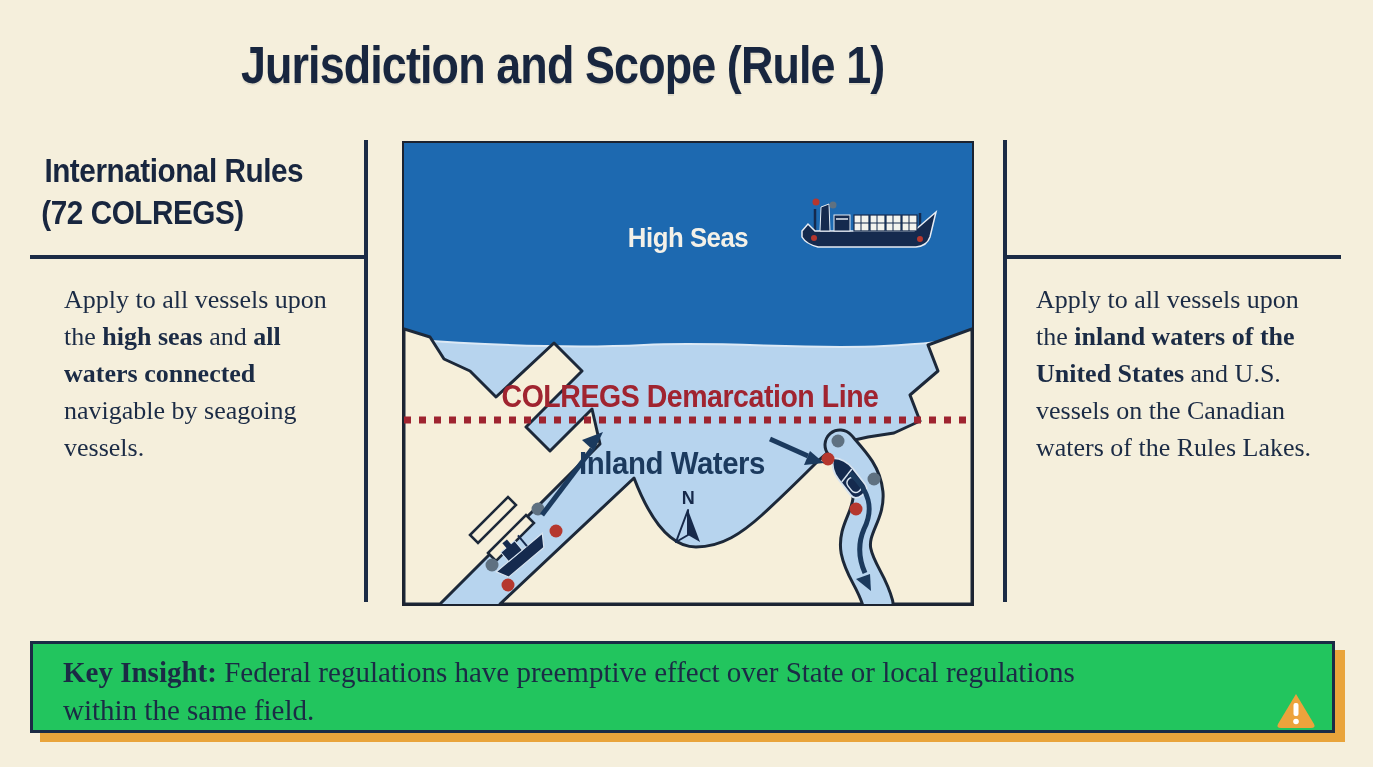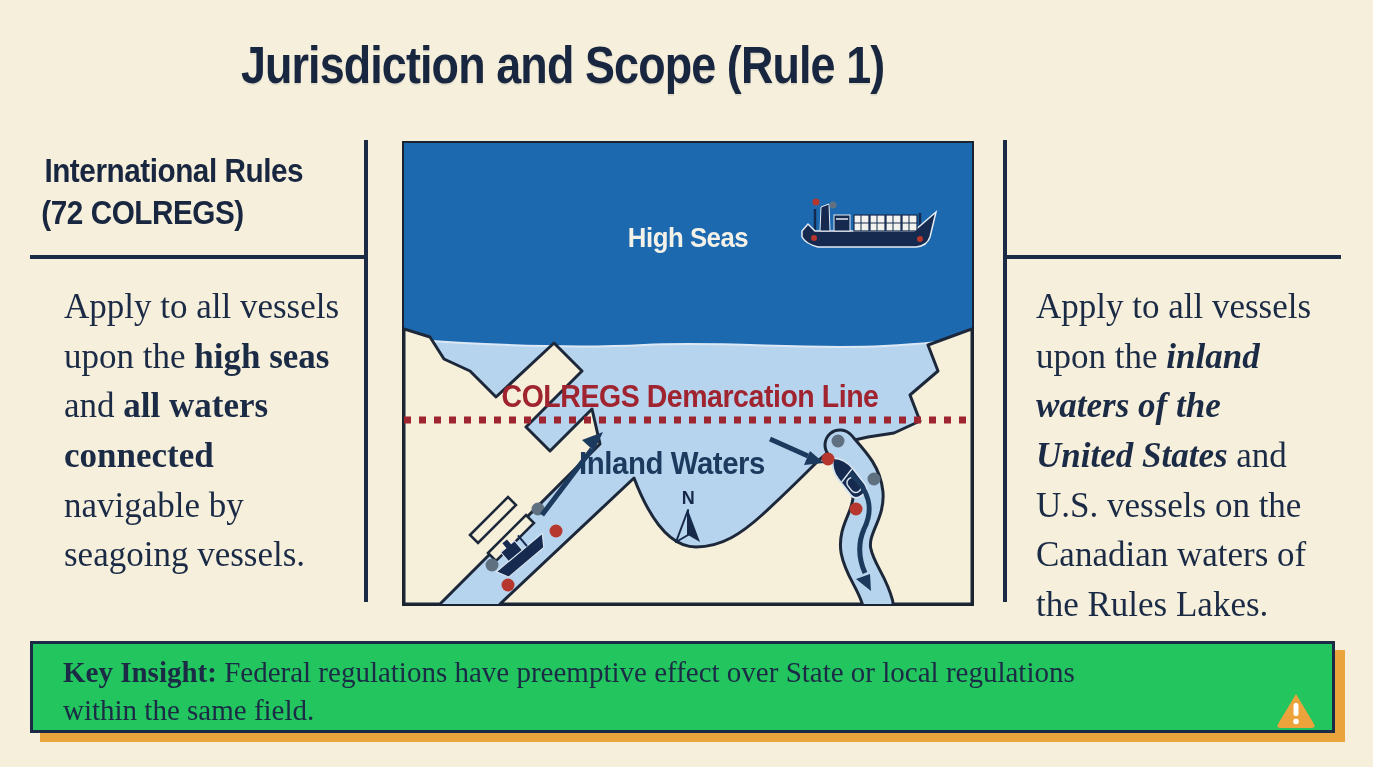--- a/index.html
+++ b/index.html
@@ -19,21 +19,21 @@
   .panel-head span{display:inline-block;transform:scaleX(.9);transform-origin:center;letter-spacing:-.5px;}
   .head-left{left:30px;width:334px;}
   .head-right{left:1006px;width:335px;}
   .hrule{position:absolute;height:4px;background:#1b2b45;top:255px;}
   .hrule-left{left:30px;width:337px;}
   .hrule-right{left:1006px;width:335px;}
   .vrule{position:absolute;top:140px;height:462px;width:4px;background:#1b2b45;}
   .vrule-left{left:364px;}
   .vrule-right{left:1003px;}
   .panel-body{position:absolute;top:282px;font-family:"Liberation Serif",serif;
-      font-size:35px;line-height:1.42;color:#1b2b45;}
+      font-size:26px;line-height:1.42;color:#1b2b45;}
   .body-left{left:64px;width:278px;}
   .body-right{left:1036px;width:280px;}
 
   
   .map{position:absolute;left:402px;top:141px;width:568px;height:461px;
       border:2.5px solid #1c2330;box-sizing:content-box;background:#b7d4ee;}
   .map svg{display:block;}
   .maplabel{font-family:"Liberation Sans",sans-serif;font-weight:700;letter-spacing:-.5px;}
 
   
@@ -56,21 +56,21 @@
   <div class="panel-head head-left">
     <span>International Rules</span><br>
     <span>(72 COLREGS)</span>
   </div>
   <div class="hrule hrule-left"></div>
   <div class="vrule vrule-left"></div>
   <div class="panel-body body-left"><span>Apply to all vessels upon the </span><span style="font-weight: 700;">high seas</span><span> and </span><span style="font-weight: 700;">all waters connected</span><span> navigable by seagoing vessels.</span></div>
 
   <div class="hrule hrule-right"></div>
   <div class="vrule vrule-right"></div>
-  <div class="panel-body body-right"><span>Apply to all vessels upon the </span><span style="font-weight: 700; font-style: italic;">inland waters of the United States</span><span> and U.S. vessels on the Canadian waters of the Rules Lakes.</span></div>
+  <div class="panel-body body-right"><span>Apply to all vessels upon the </span><span style="font-weight: 700;">inland waters of the United States</span><span> and U.S. vessels on the Canadian waters of the Rules Lakes.</span></div>
 
   <div class="map">
     <svg width="568" height="461" viewBox="0 0 568 461">
 
       <rect x="0" y="0" width="568" height="461" fill="#b7d4ee"></rect>
 
       <path d="M0,0 H568 V194 C548,198 520,201 480,203 C400,207 320,198 240,202 C160,206 80,202 0,196 Z" fill="#1d69b0"></path>
       <path d="M0,196 C80,202 160,206 240,202 C320,198 400,207 480,203 C520,201 548,198 568,194" fill="none" stroke="#dce9f5" stroke-width="2"></path>
 
       <g transform="translate(396,54)">

